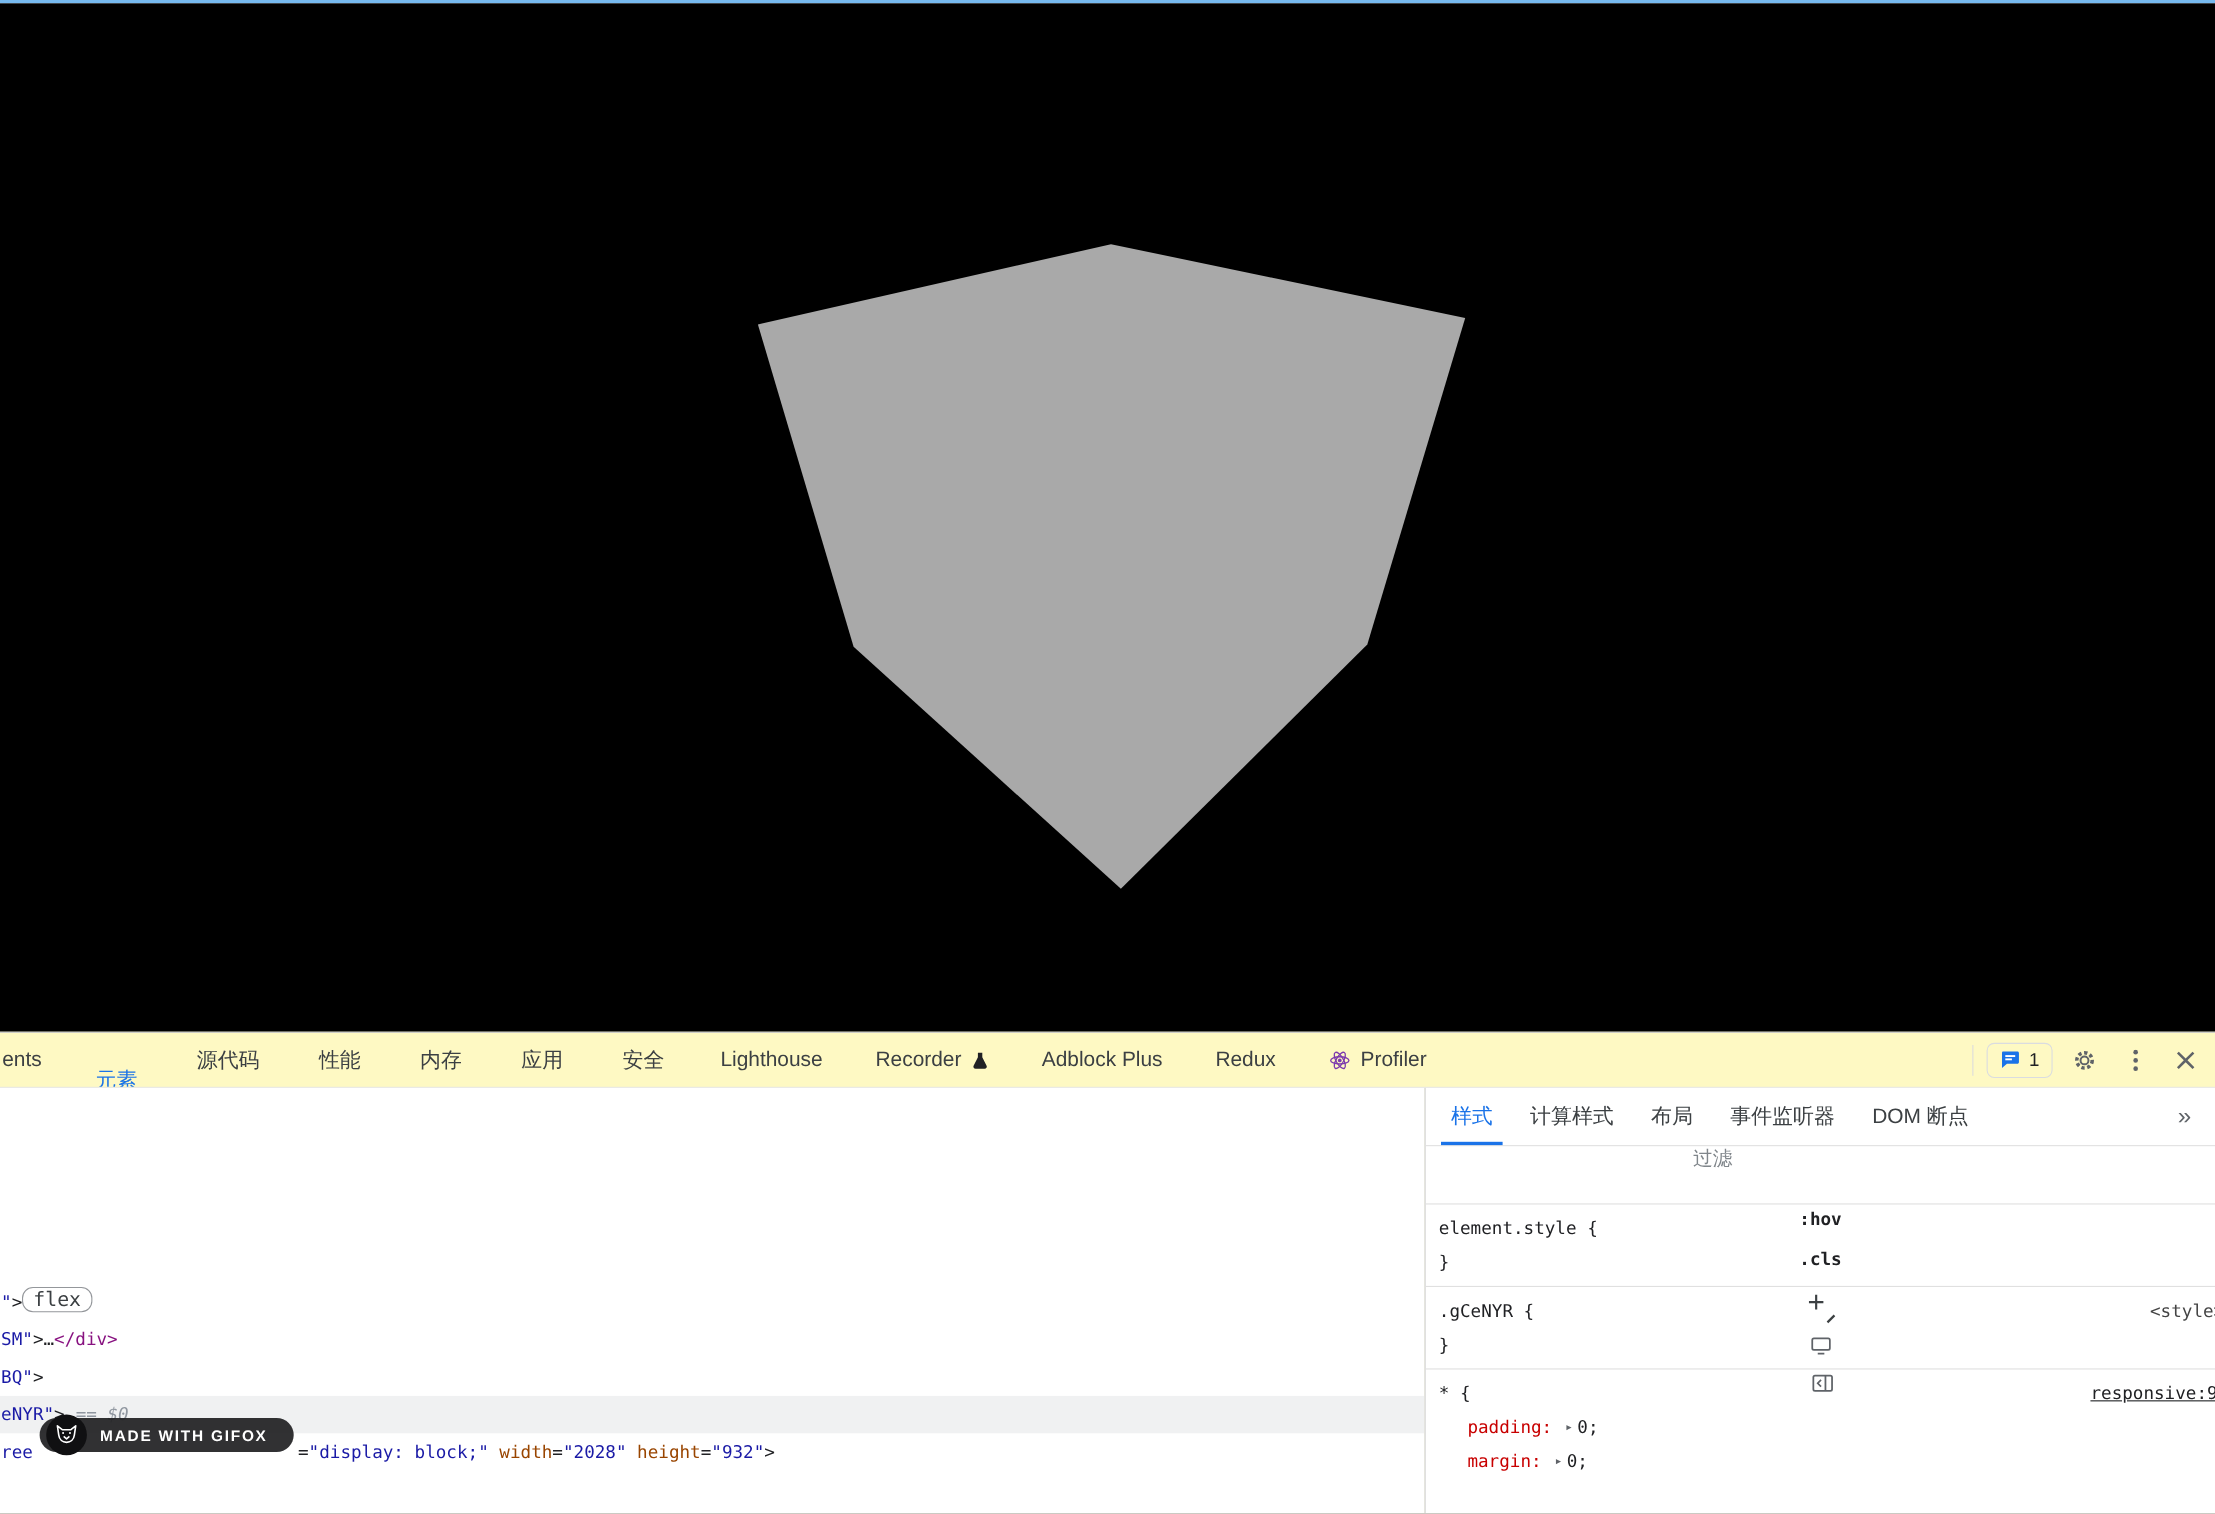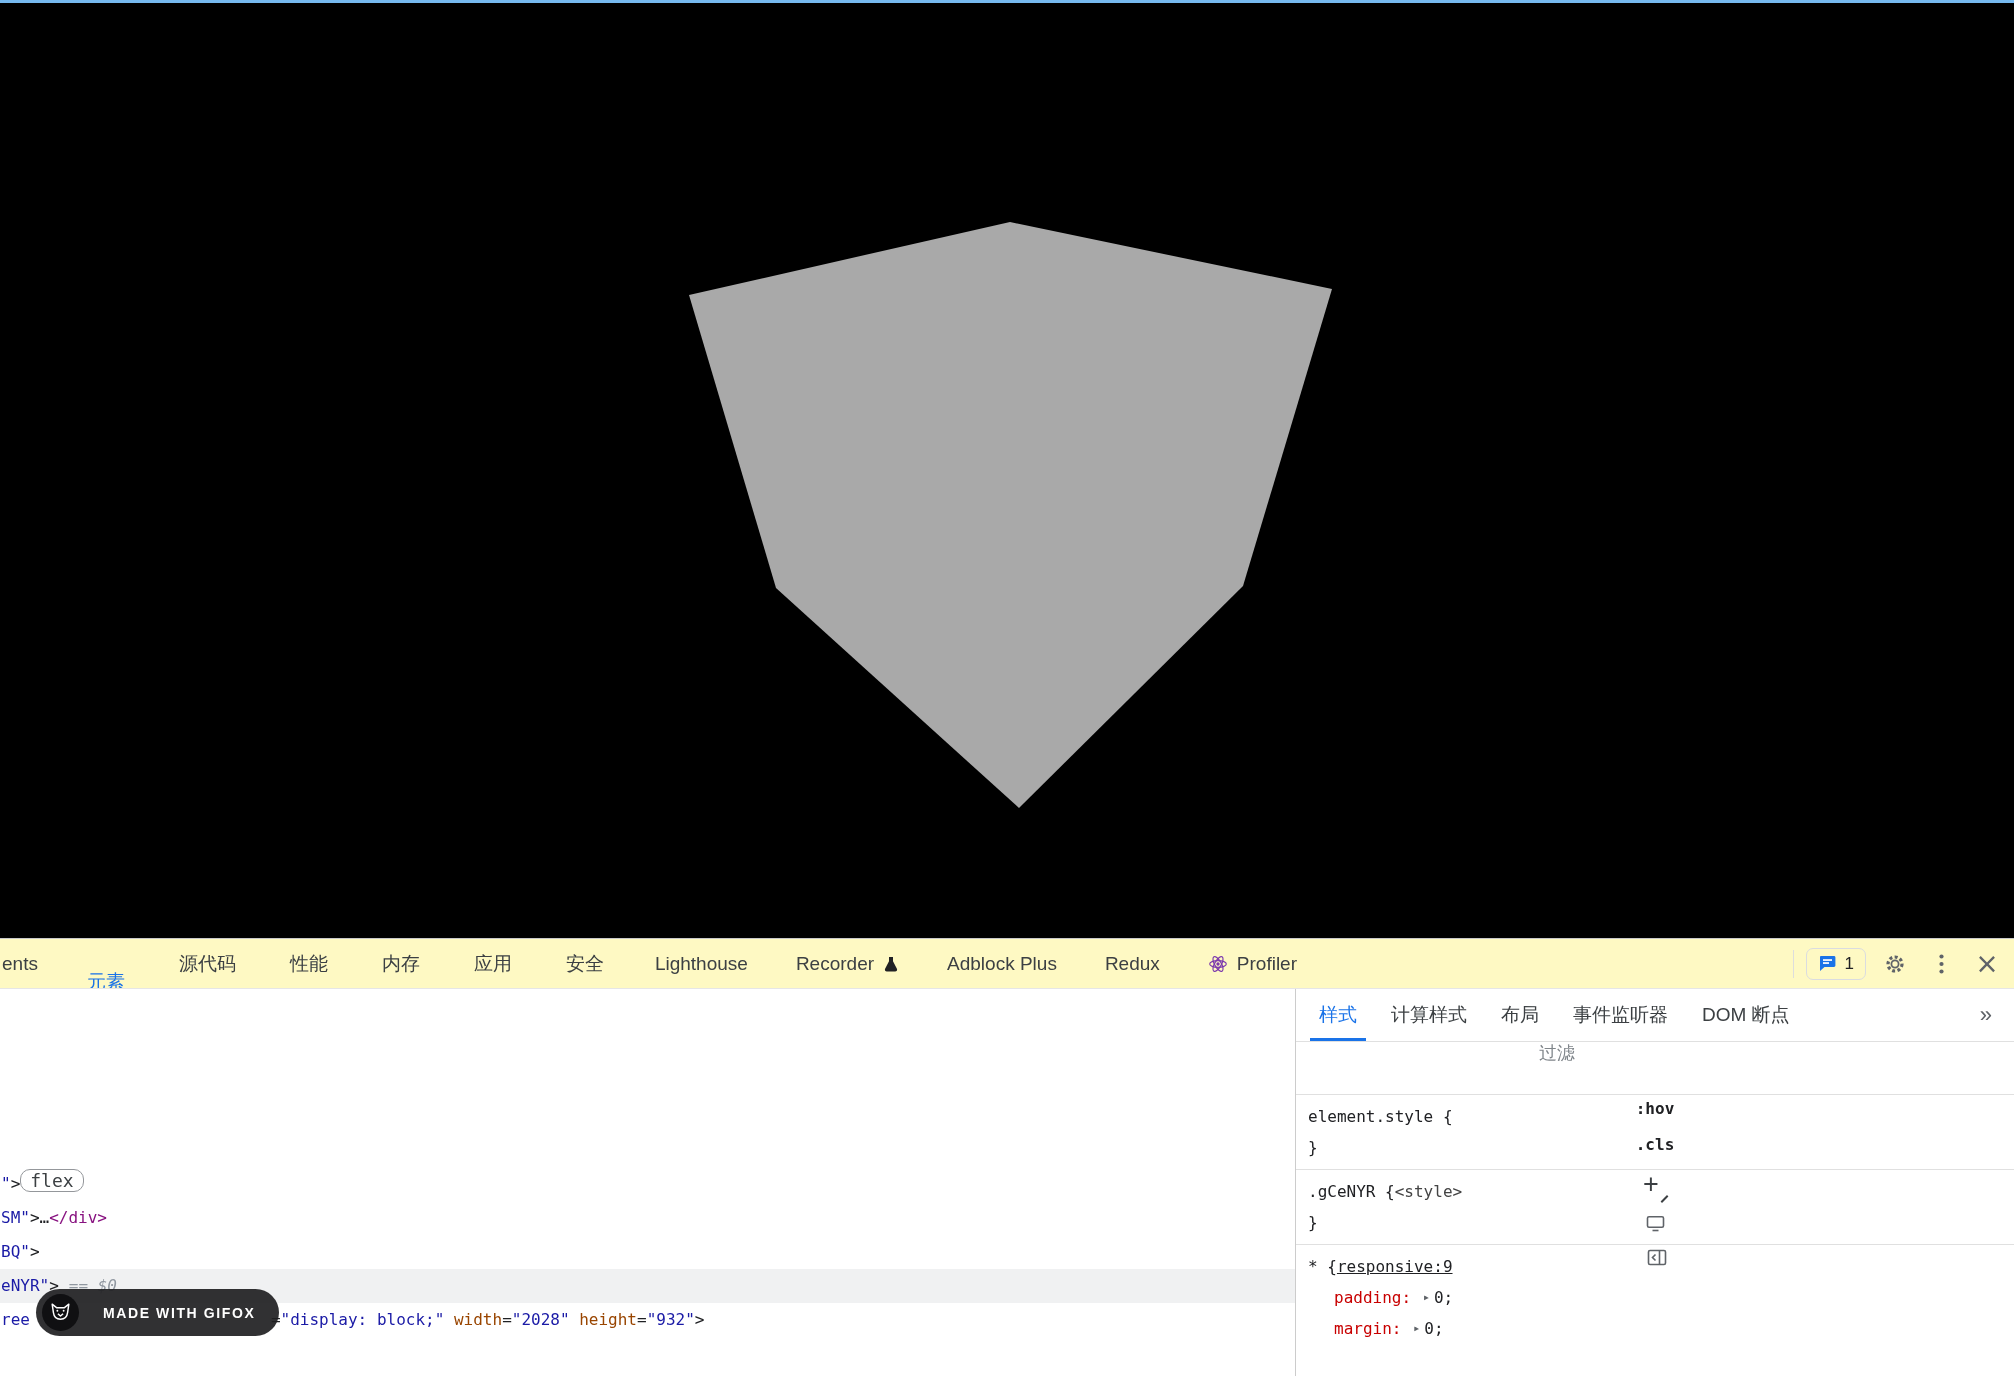--- a/index.html
+++ b/index.html
@@ -40,22 +40,22 @@
   .tline.selected{background:#f0f1f2;}
   .tok-v{color:#1a1aa6;}
   .tok-n{color:#994500;}
   .tok-t{color:#881280;}
   .tok-m{color:#9097a0;font-style:italic;margin-left:10px;}
   .badge-flex{display:inline-block;border:1px solid #94979b;border-radius:10px;padding:0 9px;margin-left:0;
               font-size:18px;line-height:21px;color:#3c4043;background:#fff;vertical-align:2px;cursor:pointer;}
   .gap240{display:inline-block;width:241px;}
 
   
-  .gifox{position:absolute;left:36px;top:300px;height:47px;border-radius:24px;background:rgba(32,32,34,.92);
-         display:flex;align-items:center;gap:24px;padding:0 24px 0 6px;}
+  .gifox{position:absolute;left:36px;top:300px;height:31px;border-radius:24px;background:rgba(32,32,34,.92);
+         display:flex;align-items:center;gap:12px;padding:0 24px 0 6px;}
   .fox{width:37px;height:37px;border-radius:50%;background:#101012;display:flex;align-items:center;justify-content:center;}
   .gifox-text{color:#fff;font-size:14px;font-weight:bold;letter-spacing:1.6px;}
 
   
   .side-tabs{height:53px;display:flex;align-items:center;border-bottom:1px solid #e0e0e0;
              box-sizing:border-box;font-size:19px;color:#3c4043;padding:0 6px;}
   .stab{height:100%;display:flex;align-items:center;padding:0 17px;position:relative;white-space:nowrap;cursor:pointer;}
   .stab.selected{color:#1a73e8;}
   .stab.selected::after{content:"";position:absolute;left:8px;right:8px;bottom:0;height:3px;background:#1a73e8;}
   .stab-more{margin-left:auto;color:#5f6368;font-size:22px;padding:0 16px;cursor:pointer;}
@@ -68,21 +68,21 @@
   .fdiv{width:1px;height:28px;background:#e3e3e3;}
   .pseudo{font-family:"DejaVu Sans Mono",monospace;font-size:16px;font-weight:bold;color:#202124;cursor:pointer;}
   .plusbtn{font-size:27px;color:#3c4043;line-height:1;position:relative;cursor:pointer;padding-right:8px;}
   .plusbtn::after{content:"";position:absolute;right:-2px;bottom:-2px;width:9px;height:2px;background:#3c4043;transform:rotate(-45deg);}
   .dockicon{margin-right:-3px;}
 
   .rules{font-family:"DejaVu Sans Mono",monospace;font-size:16px;color:#202124;}
   .rsec{padding:6px 0 6px 12px;border-bottom:1px solid #e0e0e0;}
   .rsec.last{border-bottom:none;}
   .rline{height:31px;line-height:31px;white-space:nowrap;}
-  .rhead{display:flex;justify-content:flex-start;align-items:center;height:31px;line-height:31px;}
+  .rhead{display:flex;justify-content:space-between;align-items:center;height:31px;line-height:31px;}
   .propline{padding-left:26px;cursor:pointer;}
   .pname{color:#c80000;}
   .srclink{color:#444;margin-right:-8px;cursor:pointer;}
   .srclink.ul{text-decoration:underline;color:#202124;margin-right:-2px;}
   .expander{color:#5f6368;font-size:12px;margin:0 4px 0 2px;vertical-align:2px;cursor:pointer;}
   .brace{color:#202124;}
 </style>
 </head>
 <body>
 

